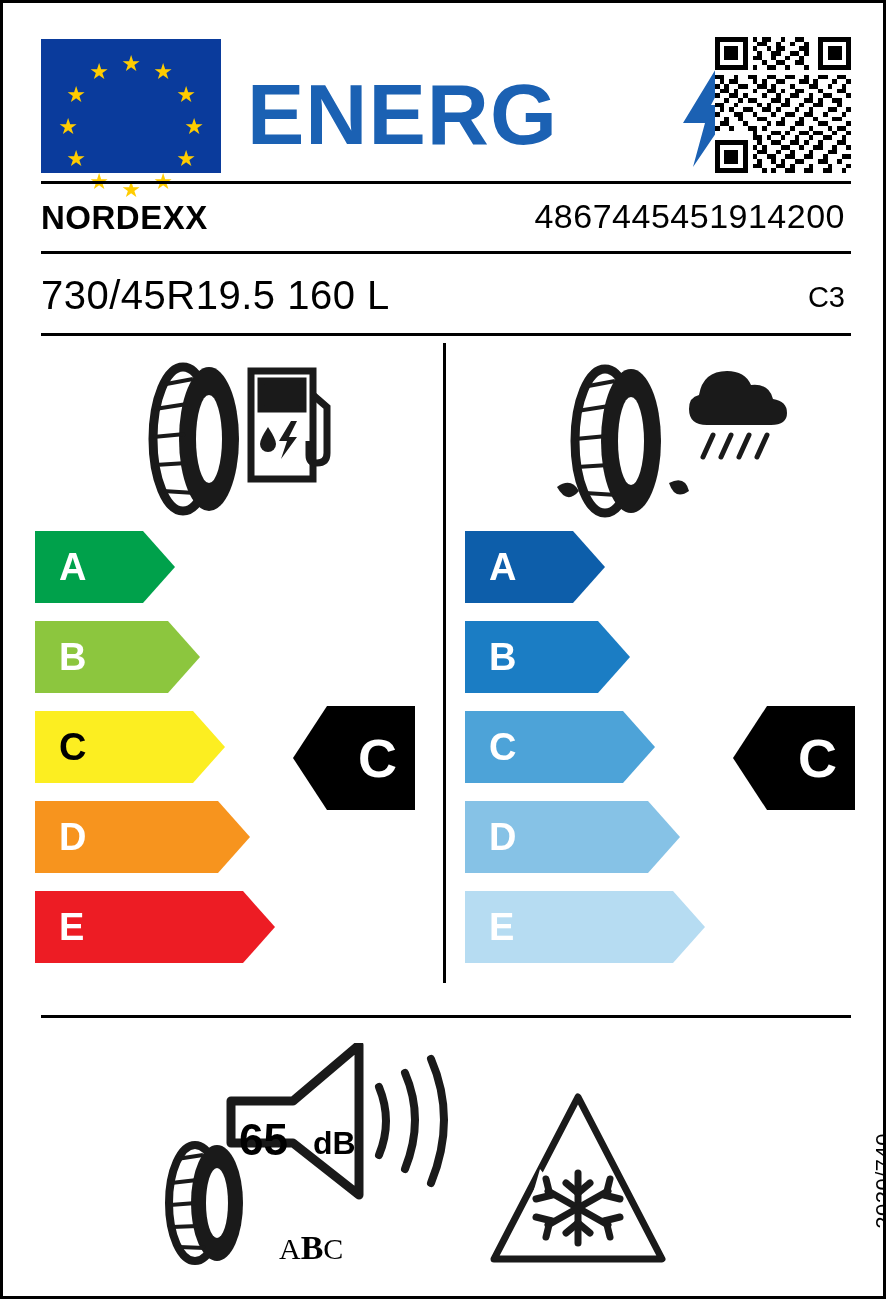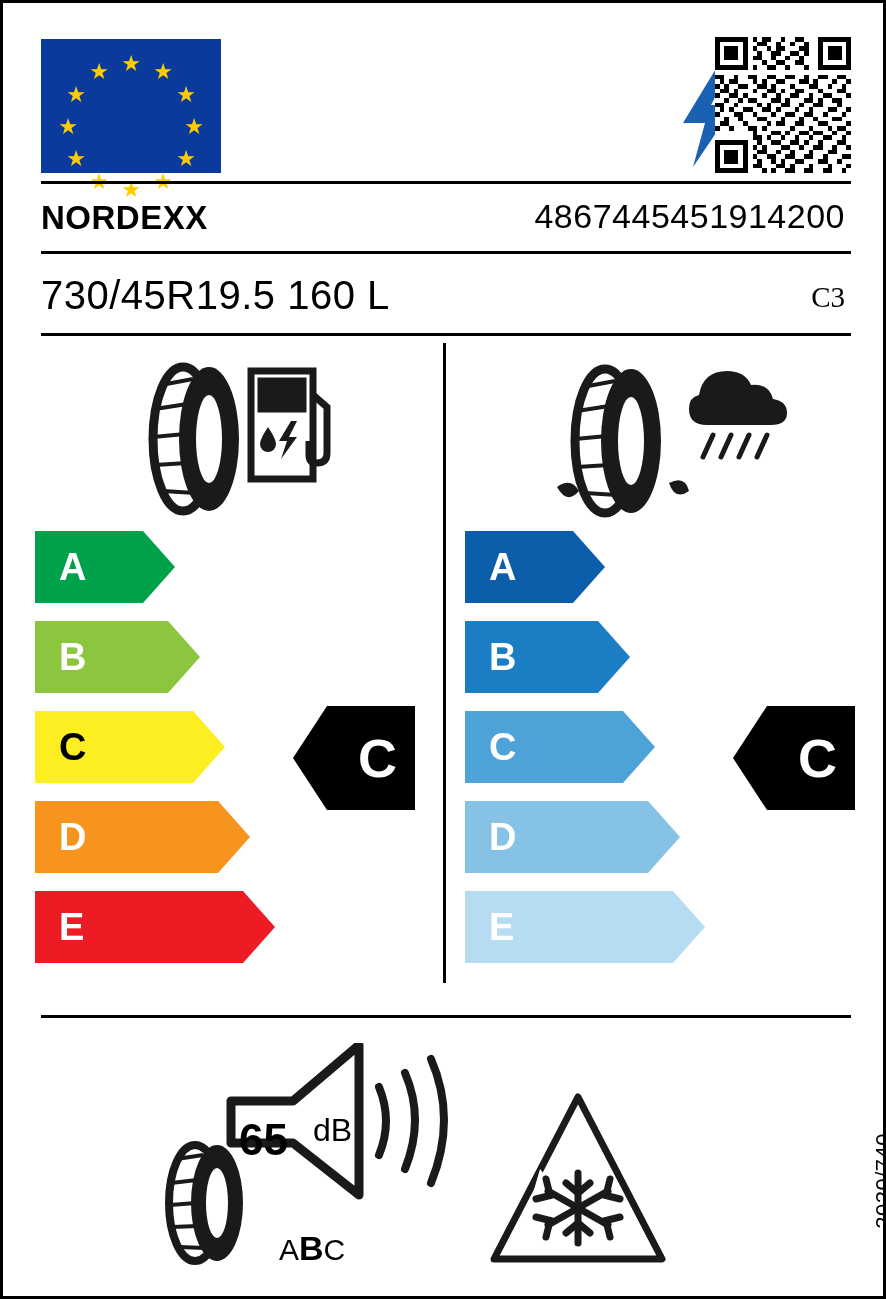--- a/index.html
+++ b/index.html
@@ -98,21 +98,20 @@
     top: 270px;
     font-size: 40px;
     letter-spacing: 0.5px;
   }
   .class {
     position: absolute;
     right: 38px;
     top: 278px;
     font-size: 29px;
     text-align: right;
-    font-family: Liberation Serif, serif;
   }
 
   
   .pictos {
     position: absolute;
     left: 0;
     top: 336px;
     width: 886px;
     height: 200px;
   }
@@ -203,28 +202,30 @@
   .noise-db {
     position: absolute;
     left: 86px;
     top: 72px;
     font-size: 44px;
     font-weight: bold;
   }
   .noise-unit {
     position: absolute;
     left: 160px;
-    top: 69px;
+    top: 82px;
     font-size: 32px;
+    font-weight: bold;
   }
   .noise-classes {
     position: absolute;
     left: 126px;
     top: 186px;
     font-size: 30px;
+    font-family: Liberation Serif, serif;
   }
   .noise-classes b { font-size: 34px; }
   .snow-block {
     position: absolute;
     left: 485px;
     top: 1088px;
     width: 180px;
     height: 175px;
   }
   .vertical-date {
@@ -253,20 +254,21 @@
       <div class="eu-star" style="left:134px; top:109px;">★</div>
       <div class="eu-star" style="left:111px; top:132px;">★</div>
       <div class="eu-star" style="left:79px; top:140px;">★</div>
       <div class="eu-star" style="left:47px; top:132px;">★</div>
       <div class="eu-star" style="left:24px; top:109px;">★</div>
       <div class="eu-star" style="left:16px; top:77px;">★</div>
       <div class="eu-star" style="left:24px; top:45px;">★</div>
       <div class="eu-star" style="left:47px; top:22px;">★</div>
     </div>
 
+    <div class="energy-word">ENERG</div>
 
     <div class="bolt">
       <svg viewBox="0 0 60 100" width="60" height="100">
         <polygon points="38,0 4,56 26,56 14,100 56,38 32,38 52,0" fill="#1b61b3"></polygon>
       </svg>
     </div>
 
     <div class="qr">
       <svg viewBox="0 0 29 29" width="136" height="136" shape-rendering="crispEdges">
         <rect width="29" height="29" fill="#ffffff"></rect>

